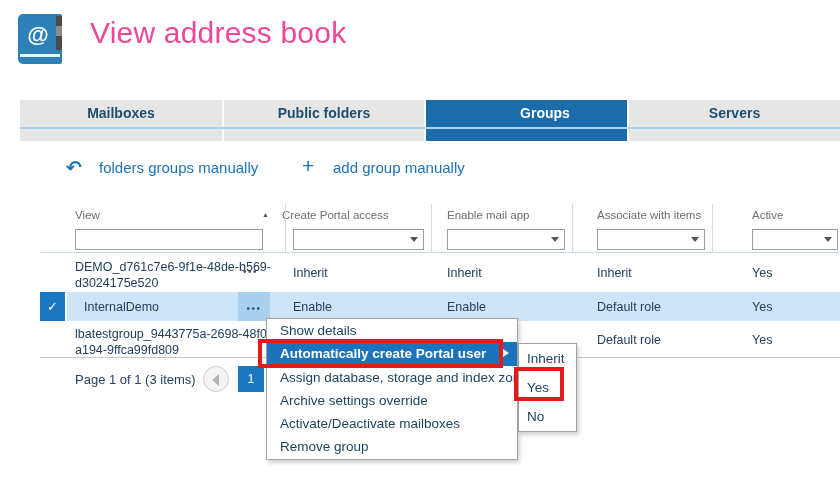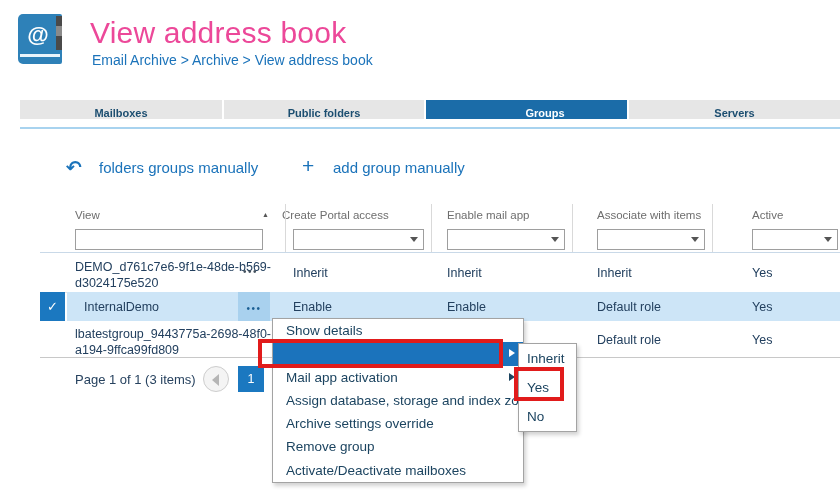--- a/index.html
+++ b/index.html
@@ -12,22 +12,22 @@
     background:#2e81b8; border-radius:5px 2px 2px 5px; }
   .app-icon .pages { position:absolute; right:0; top:2px; width:6px; height:34px; background:#4a4a4a; }
   .app-icon .pages2 { position:absolute; right:0; top:12px; width:6px; height:10px; background:#8a8a8a; }
   .app-icon .band { position:absolute; left:2px; bottom:7px; width:40px; height:3px; background:#eaf4fb; }
   .app-icon .at { position:absolute; left:0; top:8px; width:40px; text-align:center;
     color:#fff; font-size:22px; font-weight:bold; }
   .page-title { position:absolute; left:90px; top:16px; font-size:30px; color:#ec4899; letter-spacing:.2px; }
   .breadcrumb { position:absolute; left:92px; top:52px; font-size:14px; color:#1b73ba; }
 
   
-  .tab { position:absolute; top:100px; height:19px; background:#e6e6e6; color:#1c4e70;
-    font-size:11px; font-weight:600; text-align:center; line-height:27px; cursor:pointer; }
+  .tab { position:absolute; top:100px; height:41px; background:#e6e6e6; color:#1c4e70;
+    font-size:14px; font-weight:600; text-align:center; line-height:27px; cursor:pointer; }
   .tab1 { left:20px;  width:202px; }
   .tab2 { left:224px; width:200px; }
   .tab3 { left:426px; width:201px; }
   .tab4 { left:629px; width:211px; }
   .tab.active { background:#1b6ca8; color:#fff; font-weight:bold;padding-left:37px; }
   .tab-underline { position:absolute; left:20px; top:127px; width:820px; height:2px; background:#a8d3ef; }
 
   
   .action-icon { position:absolute; color:#1b73ba; font-weight:bold; }
   .undo-glyph { left:66px; top:156px; font-size:19px; }
@@ -65,21 +65,21 @@
   
   .page-label { position:absolute; left:75px; top:372px; font-size:13px; color:#27425f; }
   .prev-btn { position:absolute; left:203px; top:366px; width:26px; height:26px; border-radius:50%;
     border:1px solid #cdcdcd; background:#f4f4f4; cursor:default; }
   .prev-btn .tri { position:absolute; left:8px; top:7px; width:0; height:0;
     border-top:6px solid transparent; border-bottom:6px solid transparent; border-right:7px solid #b5b5b5; }
   .page-btn { position:absolute; left:238px; top:366px; width:26px; height:26px; background:#1b78c0;
     color:#fff; font-size:12.5px; text-align:center; line-height:26px; cursor:pointer; }
 
   
-  .ctx-menu { position:absolute; left:272px; top:318px; width:252px; background:#fff;
+  .ctx-menu { position:absolute; left:266px; top:318px; width:252px; background:#fff;
     border:1px solid #a3a3a3; box-shadow:2px 3px 4px rgba(0,0,0,.18); z-index:10; }
   .ctx-item { position:relative; height:23.3px; line-height:23.3px; padding-left:13px;
     font-size:13.5px; color:#1c4460; white-space:nowrap; cursor:pointer; }
   .ctx-item.hl { background:#1b73bc; color:#fff; font-weight:600; }
   .sub-arrow { position:absolute; right:8px; top:7px; width:0; height:0;
     border-top:4.5px solid transparent; border-bottom:4.5px solid transparent; border-left:6px solid #1c4460; }
   .ctx-item.hl .sub-arrow { border-left-color:#fff; }
 
   
   .sub-menu { position:absolute; left:518px; top:343px; width:59px; background:#fff;
@@ -96,21 +96,20 @@
 
 <div class="screen">
 
   <div class="app-icon">
     <div class="pages"></div>
     <div class="pages2"></div>
     <div class="at">@</div>
     <div class="band"></div>
   </div>
   <div class="page-title">View address book</div>
-  <div class="breadcrumb">Email Archive &gt; Archive &gt; View address book</div>
 
   <div class="tab tab1">Mailboxes</div>
   <div class="tab tab2">Public folders</div>
   <div class="tab tab3 active">Groups</div>
   <div class="tab tab4">Servers</div>
   <div class="tab-underline"></div>
 
   <div class="action-icon undo-glyph">↶</div>
   <div class="action-link import-link">folders groups manually</div>
   <div class="action-icon plus-glyph">+</div>
@@ -166,30 +165,27 @@
 
   <div class="page-label">Page 1 of 1 (3 items)</div>
   <div class="prev-btn">
       <span class="tri"></span>
     </div>
   <div class="page-btn">1</div>
 
   <div class="ctx-menu">
     <div class="ctx-item">Show details</div>
     <div class="ctx-item hl">
-      <span class="sub-arrow"></span>
-    </div>
-    <div class="ctx-item">
-      <span>Mail app activation</span>
+      <span>Automatically create Portal user</span>
       <span class="sub-arrow"></span>
     </div>
     <div class="ctx-item">Assign database, storage and index zone</div>
     <div class="ctx-item">Archive settings override</div>
+    <div class="ctx-item">Activate/Deactivate mailboxes</div>
     <div class="ctx-item">Remove group</div>
-    <div class="ctx-item">Activate/Deactivate mailboxes</div>
   </div>
 
   <div class="sub-menu">
     <div class="sub-item">Inherit</div>
     <div class="sub-item">Yes</div>
     <div class="sub-item">No</div>
   </div>
 
   <div class="red-box red1"></div>
   <div class="red-box red2"></div>

